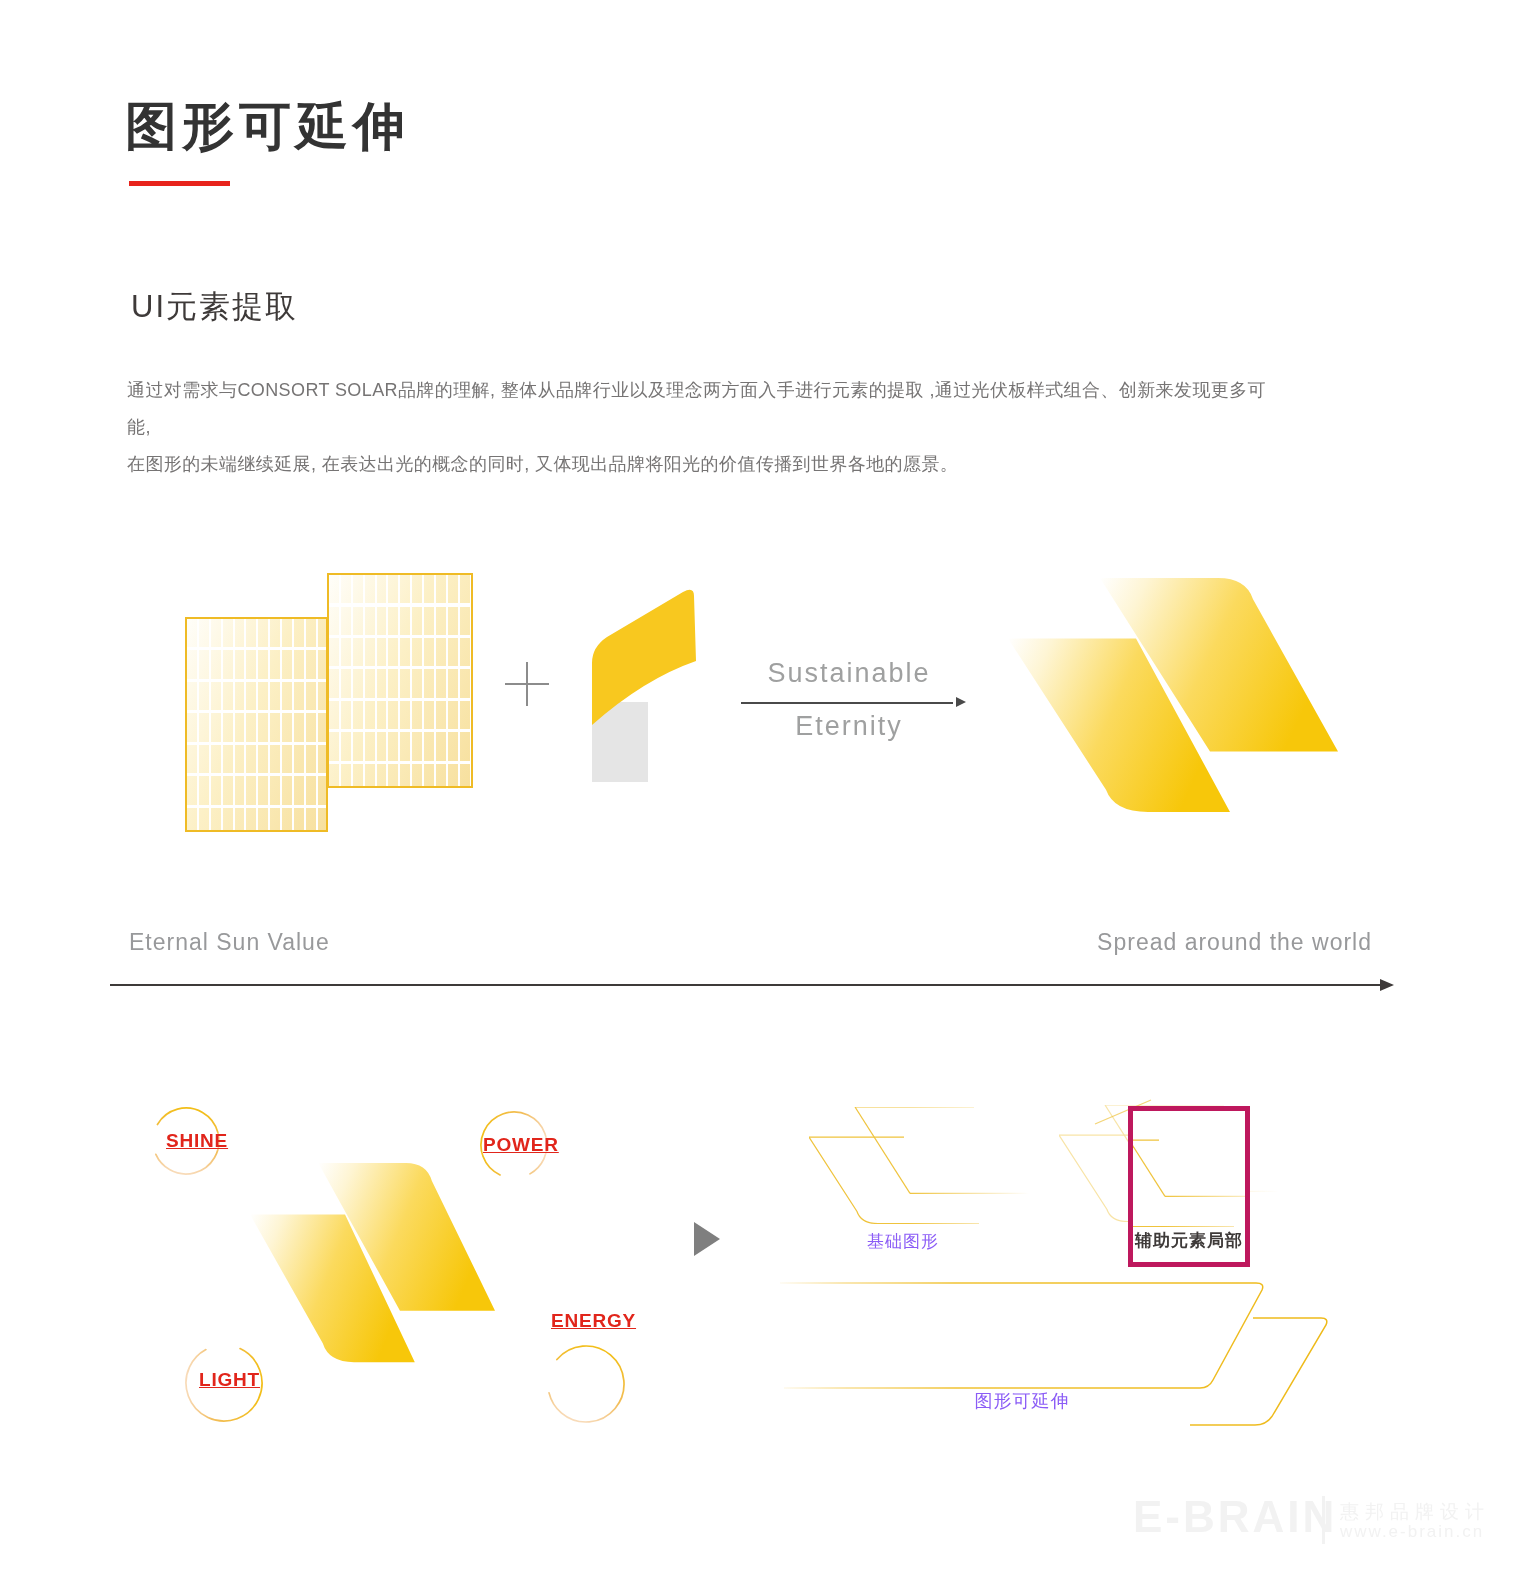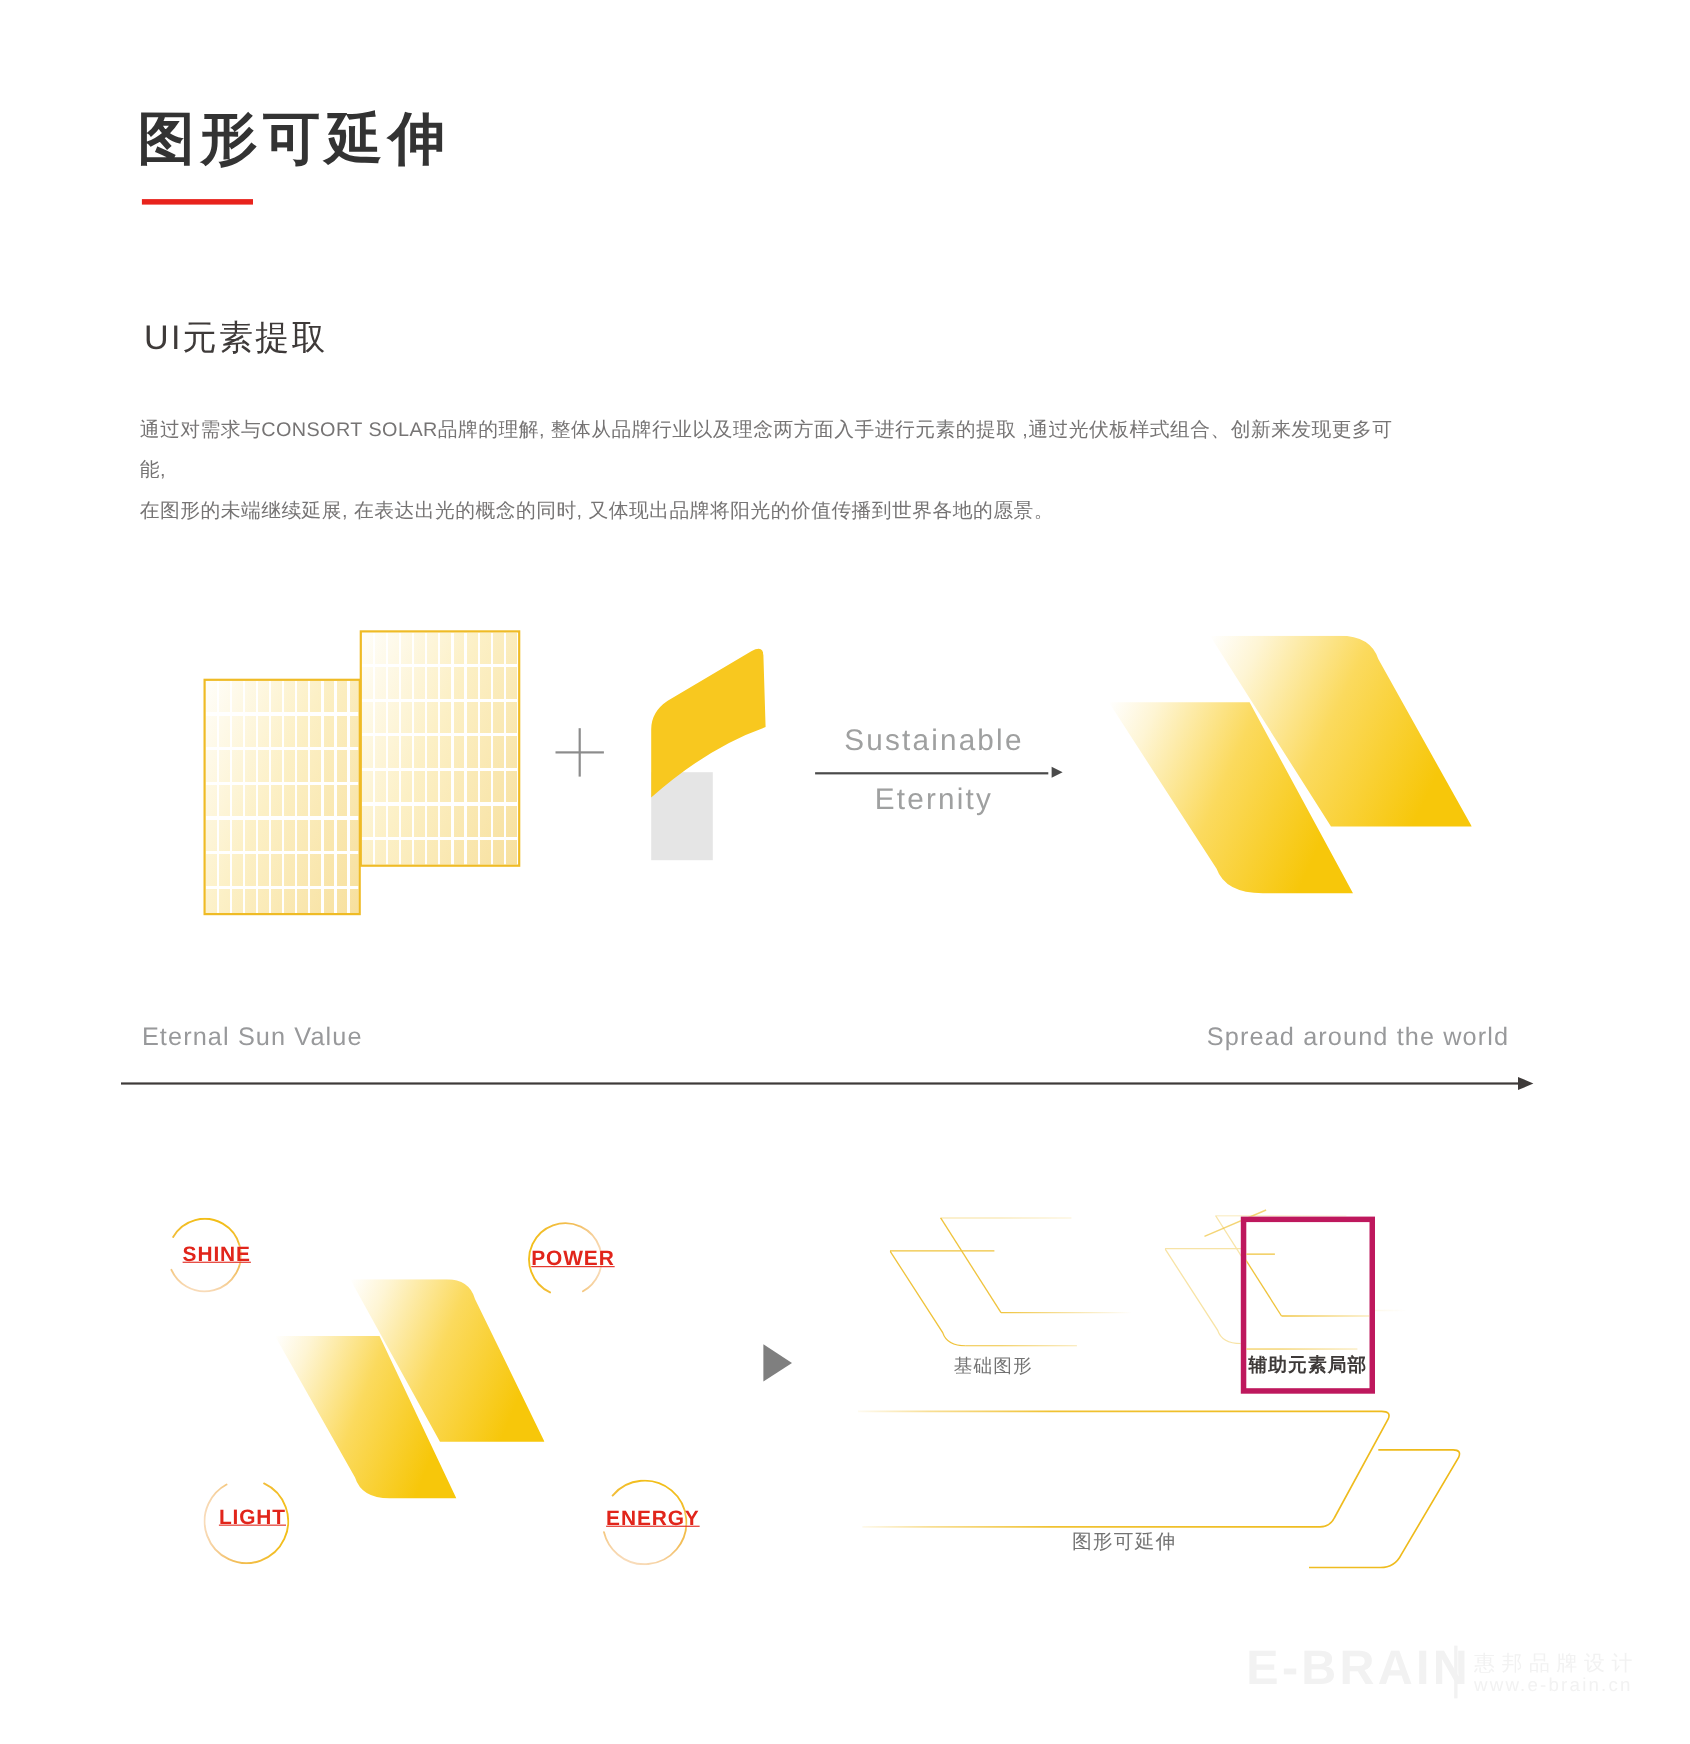--- a/index.html
+++ b/index.html
@@ -34,21 +34,21 @@
   
   .axis-left{left:129px;top:929px;font-size:23px;color:#98999b;letter-spacing:1px;}
   .axis-right{left:1072px;top:929px;width:300px;text-align:right;font-size:23px;color:#98999b;letter-spacing:1px;}
   .axis-line{left:110px;top:984px;width:1272px;height:2px;background:#3e3a39;}
   .axis-head{left:1380px;top:979px;width:0;height:0;border-left:14px solid #3e3a39;
      border-top:6px solid transparent;border-bottom:6px solid transparent;}
   
   .kw-label{position:absolute;font-size:19px;font-weight:600;color:#e1251b;letter-spacing:0.8px;
      text-shadow:0 0 3px #ffffff;white-space:nowrap;text-decoration:underline;}
   
-  .lbl-gray{font-size:17px;color:#737373;letter-spacing:1px;font-family:Liberation Mono, monospace;}
+  .lbl-gray{font-size:17px;color:#8b5cf6;letter-spacing:1px;font-family:Liberation Mono, monospace;}
   .lbl-dark{font-size:17px;color:#3e3a39;font-weight:700;letter-spacing:1px;}
   .aux-box{left:1128px;top:1106px;width:112px;height:151px;background:#ffffff;
      border:5px solid #be185d;overflow:hidden;z-index:3;}
   .triangle{left:694px;top:1222px;width:0;height:0;border-left:26px solid #7f7f7f;
      border-top:17px solid transparent;border-bottom:17px solid transparent;}
   
   .wm{color:#f2f2f2;}
   .wm-brand{left:1133px;top:1492px;font-size:44px;font-weight:700;letter-spacing:3px;}
   .wm-div{left:1322px;top:1496px;width:3px;height:48px;background:#f2f2f2;}
   .wm-cn{left:1340px;top:1499px;font-size:19px;letter-spacing:6px;}
@@ -132,21 +132,21 @@
   <span class="kw-label" style="left:483px;top:1134px;">POWER</span>
 
   <svg class="abs" style="left:185px;top:1344px;" width="78" height="78">
     <circle cx="39" cy="39" r="38" fill="none" stroke="url(#grad-ring)" stroke-width="1.7" stroke-dasharray="203 36" stroke-linecap="round" transform="rotate(-65 39 39)"></circle>
   </svg>
   <span class="kw-label" style="left:199px;top:1369px;">LIGHT</span>
 
   <svg class="abs" style="left:547px;top:1345px;" width="78" height="78">
     <circle cx="39" cy="39" r="38" fill="none" stroke="url(#grad-ring)" stroke-width="1.7" stroke-dasharray="203 36" stroke-linecap="round" transform="rotate(-140 39 39)"></circle>
   </svg>
-  <span class="kw-label" style="left:551px;top:1370px;">ENERGY</span>
+  <span class="kw-label" style="left:551px;top:1310px;">ENERGY</span>
 
   <svg class="abs" style="left:250px;top:1163px;" width="245" height="200" viewBox="0 0 330 233" preserveAspectRatio="none">
     <path d="M92 0 L210 0 Q238 0 245 21 L330 172 L202 172 Z" fill="url(#grad-logo)"></path>
     <path d="M0 60 L128 60 L222 232 L140 232 Q106 232 98 210 Z" fill="url(#grad-logo)"></path>
   </svg>
 
   <div class="abs triangle"></div>
 
   <svg class="abs" style="left:809px;top:1107px;" width="220" height="117" viewBox="0 0 440 233" preserveAspectRatio="none">
     <g fill="none" stroke="url(#grad-outline)" stroke-width="2.4">

